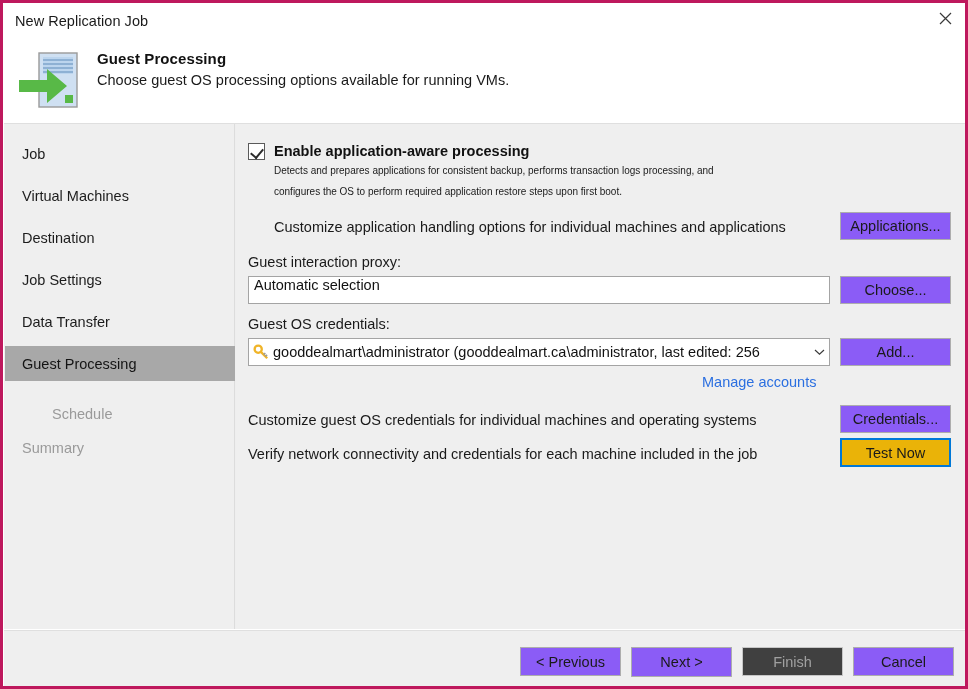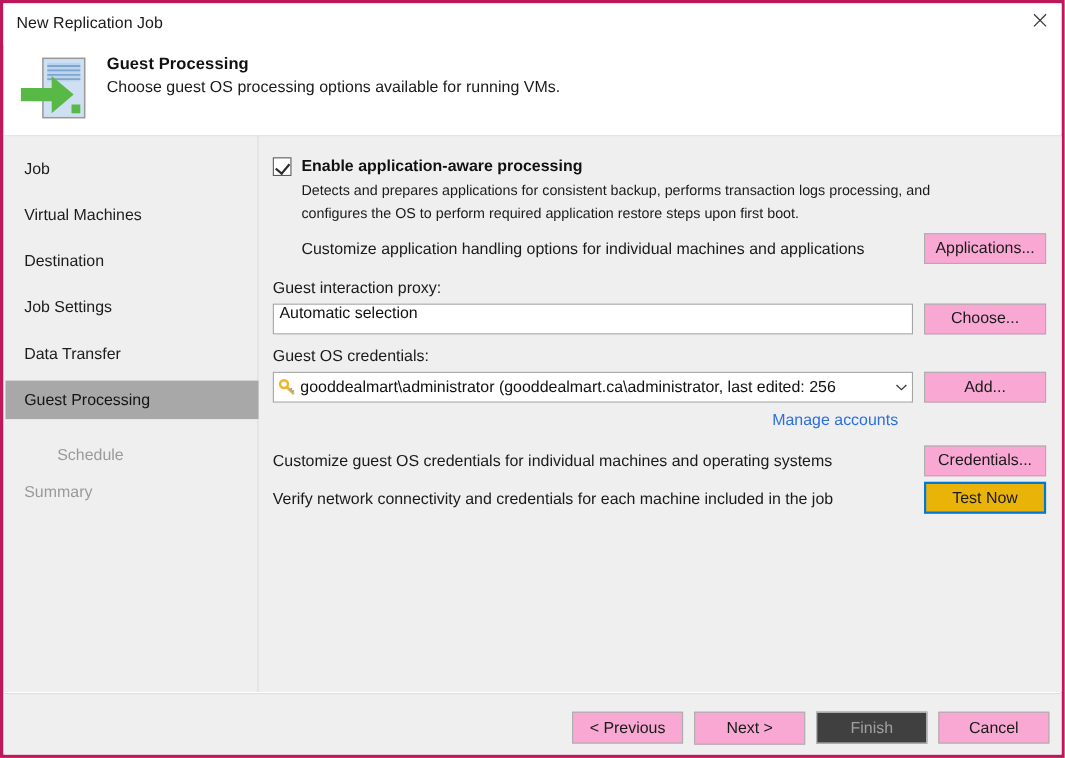--- a/index.html
+++ b/index.html
@@ -152,21 +152,21 @@
     margin-left: 9px;
     font-size: 14.5px;
     font-weight: bold;
     color: #111111;
     line-height: 18px;
   }
 
   .desc-line {
     position: absolute;
     left: 38px;
-    font-size: 13px;
+    font-size: 10px;
     color: #1a1a1a;
     white-space: nowrap;
   }
   .desc-1 { top: 41px; }
   .desc-2 { top: 62px; }
 
   .inline-row {
     position: absolute;
     left: 38px;
     font-size: 14.5px;
@@ -224,21 +224,21 @@
   .link {
     position: absolute;
     font-size: 14.5px;
     color: #2b6fe0;
     cursor: default;
     white-space: nowrap;
   }
 
   .btn {
     position: absolute;
-    background: #f9a8d4;
+    background: #8b5cf6;
     border: 1px solid #adadad;
     font-size: 14.5px;
     color: #1a1a1a;
     font-family: "Liberation Sans", sans-serif;
     display: flex;
     align-items: center;
     justify-content: center;
     cursor: default;
     padding: 0;
   }

